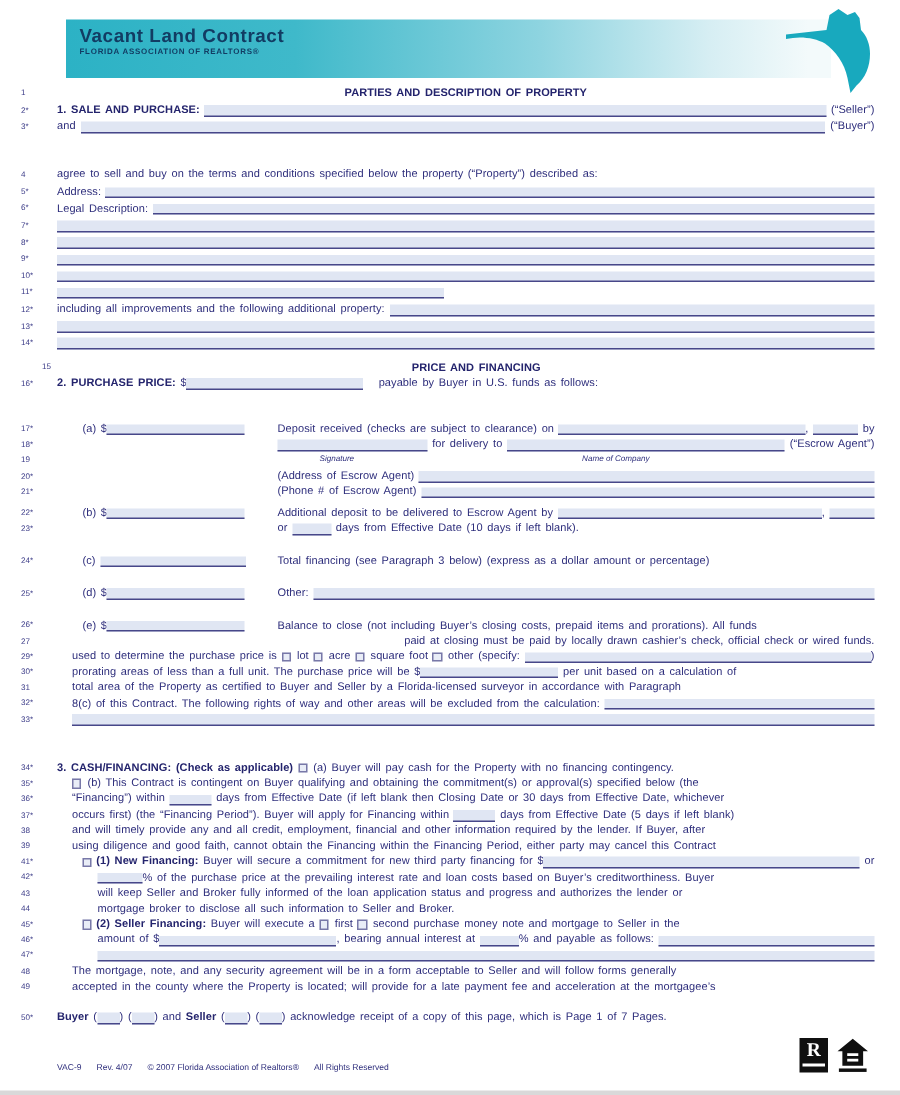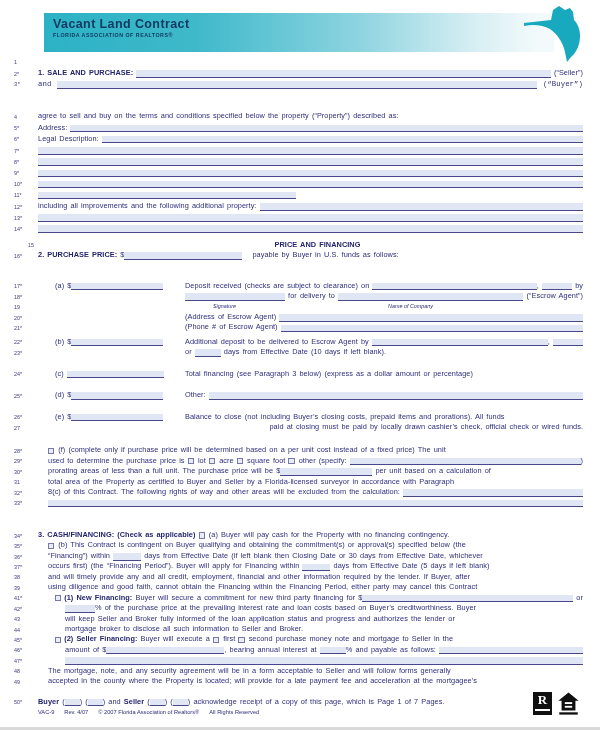--- a/index.html
+++ b/index.html
@@ -47,26 +47,27 @@
 
   <svg class="florida" viewBox="0 0 60 62" aria-hidden="true">
     <path d="M1,21 L28,18 L30,8 L36,4 L42,8 L47,6 L50,10 L51,18
              C55,22 57,28 57,34 C57,42 54,50 48,55 L44,60 L42,50
              C40,40 34,32 27,27 C20,23 10,22 1,24 Z" fill="#18a9be"></path>
   </svg>
 
   <div id="doc-lines">
       <div class="line center">
         <span class="num">1</span>
+        <span class="content"><span class="bold">PARTIES AND DESCRIPTION OF PROPERTY</span></span>
       </div>
       <div class="line" style="height: 11.2px;">
         <span class="num">2*</span>
         <span class="content"><span class="bold">1. SALE AND PURCHASE: </span><span class="blank" style="flex: 1 1 auto;"></span><span class="text"> (“Seller”)</span></span>
       </div>
-      <div class="line" style="height: 11.2px; font-family: Liberation Mono, monospace;">
+      <div class="line" style="height: 11.2px;">
         <span class="num">3*</span>
         <span class="content"><span class="text">and </span><span class="blank" style="flex: 1 1 auto;"></span><span class="text"> (“Buyer”)</span></span>
       </div>
       <div class="line" style="height: 11.2px; margin-top: 21px;">
         <span class="num">4</span>
         <span class="content"><span class="text">agree to sell and buy on the terms and conditions specified below the property (“Property”) described as:</span></span>
       </div>
       <div class="line" style="height: 11.2px;">
         <span class="num">5*</span>
         <span class="content"><span class="text">Address: </span><span class="blank" style="flex: 1 1 auto;"></span></span>
@@ -151,24 +152,20 @@
         <span class="num">25*</span>
         <span class="content" style="padding-left: 17px;"><span class="lblcol" style="width: 130px;"><span class="text">(d) $</span><span class="blank" style="width: 92px;"></span></span><span class="text">Other: </span><span class="blank" style="flex: 1 1 auto;"></span></span>
       </div>
       <div class="line" style="margin-top: 11px;">
         <span class="num">26*</span>
         <span class="content" style="padding-left: 17px;"><span class="lblcol" style="width: 130px;"><span class="text">(e) $</span><span class="blank" style="width: 92px;"></span></span><span class="text">Balance to close (not including Buyer’s closing costs, prepaid items and prorations). All funds</span></span>
       </div>
       <div class="line">
         <span class="num">27</span>
         <span class="content" style="padding-left: 147px; justify-content: flex-end;"><span class="text">paid at closing must be paid by locally drawn cashier’s check, official check or wired funds.</span></span>
-      </div>
-      <div class="line" style="margin-top: 13px;">
-        <span class="num">28*</span>
-        <span class="content" style="padding-left: 10px;"><span class="cb"></span><span class="text"> (f) (complete only if purchase price will be determined based on a per unit cost instead of a fixed price) The unit</span></span>
       </div>
       <div class="line">
         <span class="num">29*</span>
         <span class="content" style="padding-left: 10px;"><span class="text">used to determine the purchase price is </span><span class="cb"></span><span class="text"> lot </span><span class="cb"></span><span class="text"> acre </span><span class="cb"></span><span class="text"> square foot </span><span class="cb"></span><span class="text"> other (specify: </span><span class="blank" style="flex: 1 1 auto;"></span><span class="text">)</span></span>
       </div>
       <div class="line">
         <span class="num">30*</span>
         <span class="content" style="padding-left: 10px;"><span class="text">prorating areas of less than a full unit. The purchase price will be $</span><span class="blank" style="width: 92px;"></span><span class="text"> per unit based on a calculation of</span></span>
       </div>
       <div class="line">

